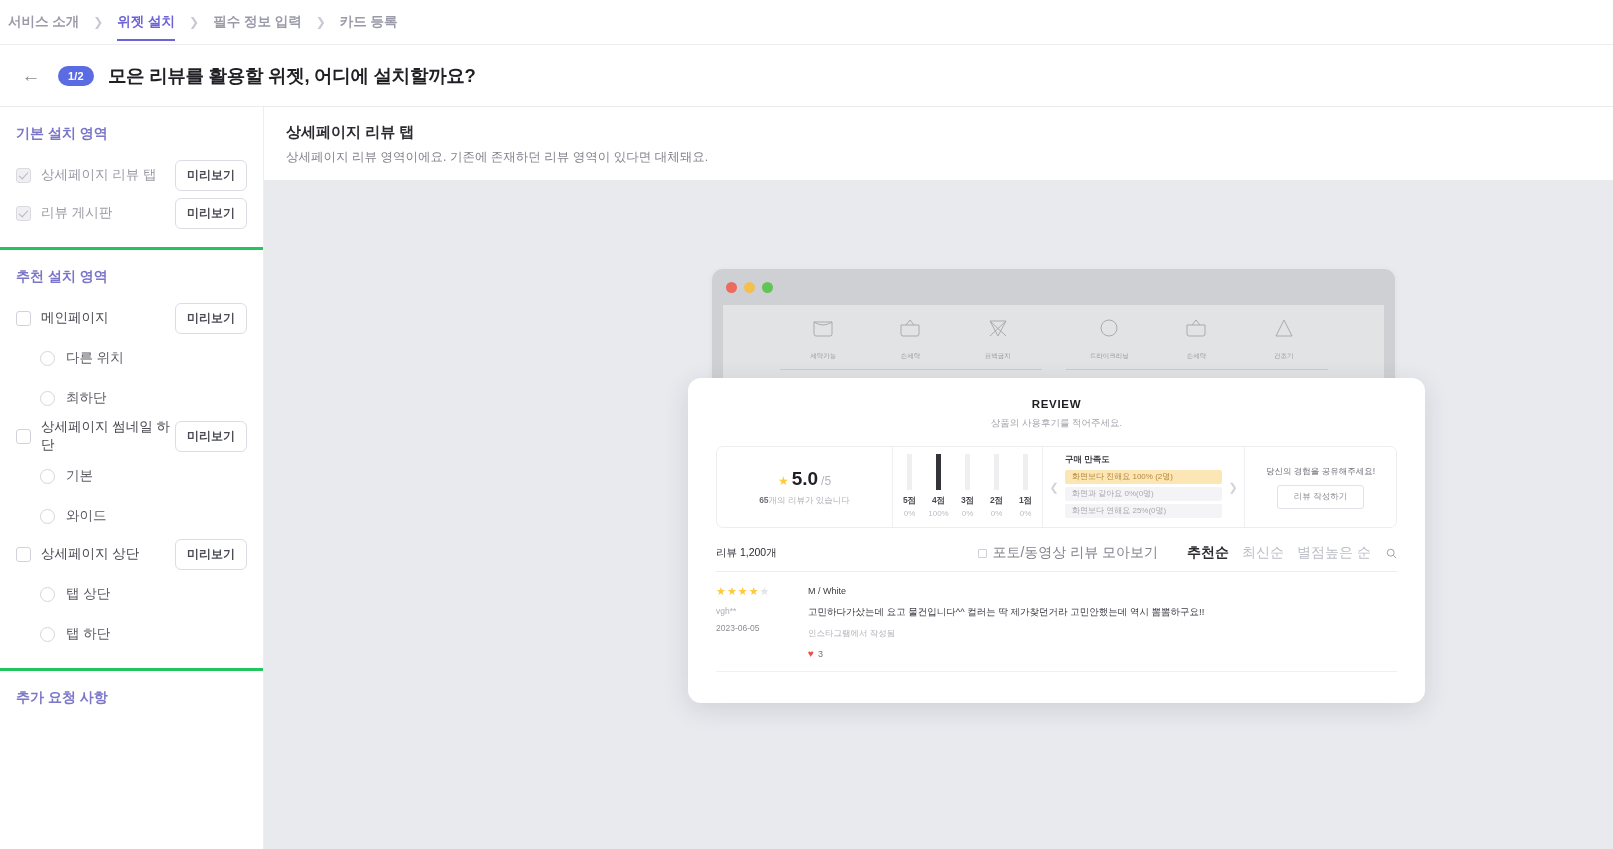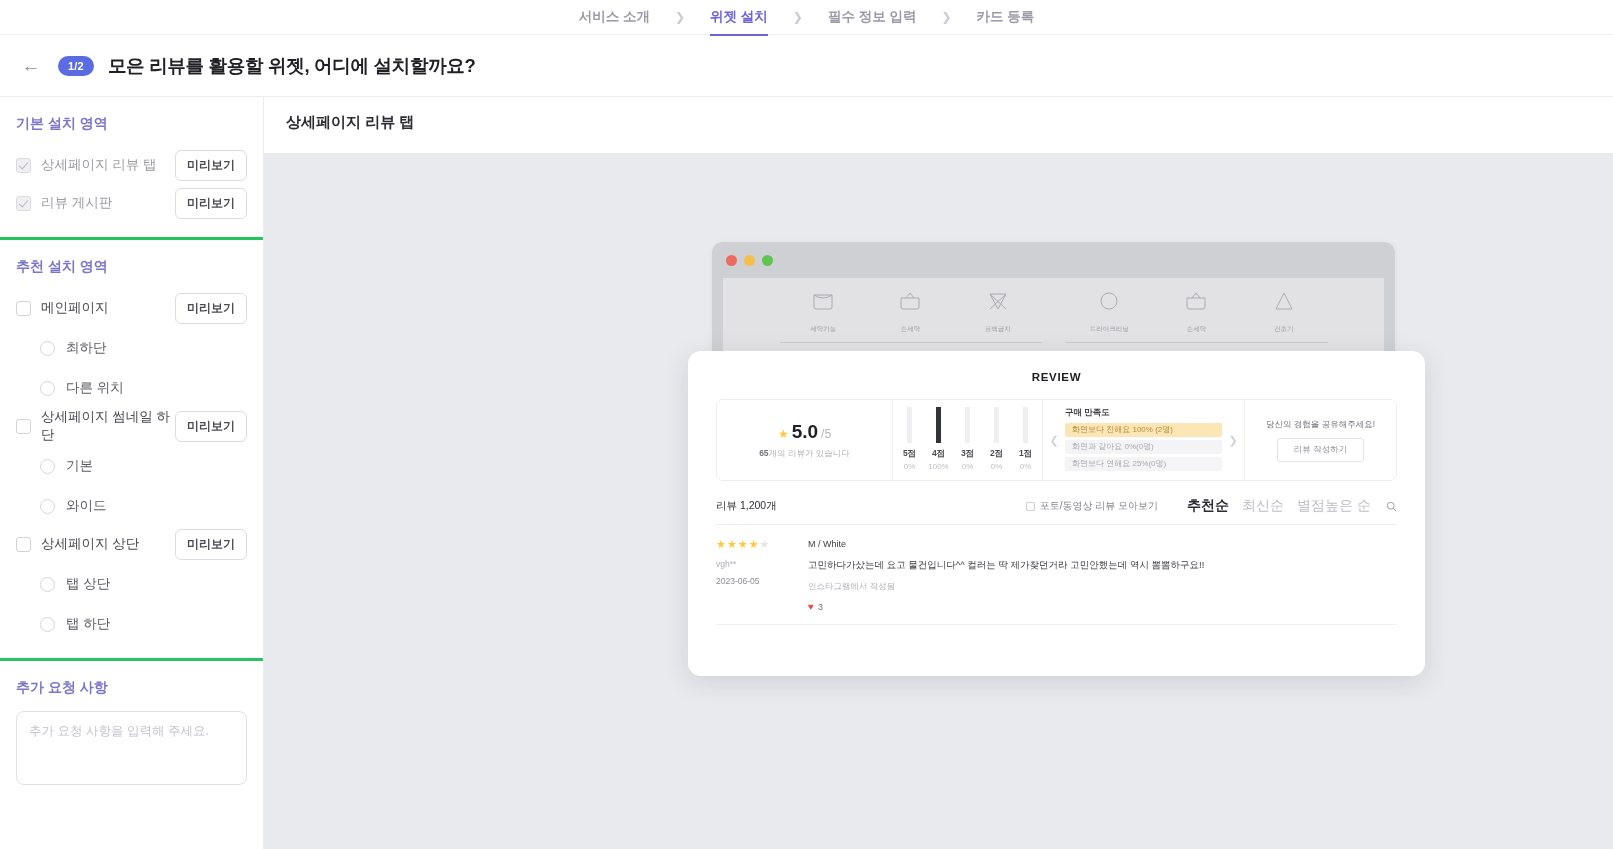--- a/index.html
+++ b/index.html
@@ -5,22 +5,22 @@
   * { box-sizing: border-box; margin: 0; padding: 0; }
   html, body {
     width: 1613px; height: 849px;
     font-family: "Liberation Sans", "DejaVu Sans", sans-serif;
     background: #ffffff; color: #2b2b2b; overflow: hidden;
   }
   .app { position: relative; width: 1613px; height: 849px; }
 
   
   .breadcrumb-bar {
-    height: 35px; border-bottom: 1px solid #ececf1;
-    display: flex; align-items: center; justify-content: center; gap: 15px;
+    height: 45px; border-bottom: 1px solid #ececf1;
+    display: flex; align-items: center; justify-content: flex-start; gap: 4px;
     position: relative;
   }
   .crumb {
     font-size: 13.5px; font-weight: 700; color: #9a9aa8;
     padding: 0 8px; position: relative; white-space: nowrap;
   }
   .crumb.active { color: #6c63d6; }
   .crumb.active::after {
     content: ""; position: absolute; left: 8px; right: 8px; bottom: -10px;
     height: 2.5px; background: #6c63d6;
@@ -176,21 +176,21 @@
     padding: 5px 16px; background: #fff; cursor: pointer;
   }
 
   .rv-toolbar {
     display: flex; align-items: center; margin-top: 16px;
     padding-bottom: 9px; border-bottom: 1px solid #ededf0;
   }
   .rv-count { font-size: 10.5px; font-weight: 400; color: #2b2b32; flex: 1; }
   .tb-check { display: flex; align-items: center; gap: 5px; margin-right: 16px; }
   .tb-check .box { width: 9px; height: 9px; border: 1px solid #cfcfd8; border-radius: 1px; }
-  .tb-check span { font-size: 10px; color: #83838d; }
+  .tb-check span { font-size: 14px; color: #83838d; }
   .sort-item { font-size: 14px; color: #bdbdc6; margin-left: 13px; cursor: pointer; }
   .sort-item.active { color: #2b2b32; font-weight: 700; }
   .tb-search { margin-left: 15px; color: #9a9aa4; display: flex; align-items: center; cursor: pointer; }
 
   .rv-item { display: flex; padding: 14px 0 12px 0; border-bottom: 1px solid #f0f0f3; }
   .rv-meta { width: 88px; flex: 0 0 88px; }
   .rv-stars { font-size: 11px; letter-spacing: 1px; color: #ffc93c; line-height: 1; }
   .rv-stars .off { color: #e4e4e9; }
   .rv-user { font-size: 8.5px; color: #aeaeb6; margin-top: 9px; }
   .rv-date { font-size: 8.5px; color: #8b8b94; margin-top: 7px; }
@@ -245,25 +245,25 @@
       <div class="section">
         <div class="section-title">추천 설치 영역</div>
 
         <div class="opt-row">
           <span class="cb"></span>
           <span class="opt-label">메인페이지</span>
           <button class="preview-btn">미리보기</button>
         </div>
         <div class="radio-row">
           <span class="rb"></span>
+          <span class="radio-label">다른 위치</span>
+        </div>
+        <div class="radio-row">
+          <span class="rb"></span>
           <span class="radio-label">최하단</span>
-        </div>
-        <div class="radio-row">
-          <span class="rb"></span>
-          <span class="radio-label">다른 위치</span>
         </div>
 
         <div class="opt-row">
           <span class="cb"></span>
           <span class="opt-label">상세페이지 썸네일 하단</span>
           <button class="preview-btn">미리보기</button>
         </div>
         <div class="radio-row">
           <span class="rb"></span>
           <span class="radio-label">기본</span>
@@ -283,27 +283,27 @@
           <span class="radio-label">탭 상단</span>
         </div>
         <div class="radio-row">
           <span class="rb"></span>
           <span class="radio-label">탭 하단</span>
         </div>
       </div>
 
       <div class="section">
         <div class="section-title">추가 요청 사항</div>
-        <textarea class="req-textarea" placeholder="추가 요청 사항을 입력해 주세요." style=""></textarea>
       </div>
     </aside>
 
     <main class="main">
       <div class="main-head">
         <h2>상세페이지 리뷰 탭</h2>
+        <p>상세페이지 리뷰 영역이에요. 기존에 존재하던 리뷰 영역이 있다면 대체돼요.</p>
       </div>
 
       <div class="stage">
 
         <div class="browser-mock">
           <div class="browser-bar">
             <span class="dot r"></span>
             <span class="dot y"></span>
             <span class="dot g"></span>
           </div>
@@ -367,20 +367,21 @@
                 <div class="t2">Hand washing only / Dry cleaning</div>
                 <div class="t3">이염이 쉽게 오염되는 소재의 특성상 다른 세탁물과 분리하여 단독으로 세탁하는 것이 좋습니다. 염색이 잘 나는 소재로 장시간 물에 담가 둘 경우 변색이 있으므로 세탁 전 반드시 확인하신 후 세탁해 주세요. 건조기는 각 사항을 피하고, 그늘에 널어 주세요.</div>
               </div>
             </div>
 
           </div>
         </div>
 
         <div class="review-card">
           <div class="rv-title">REVIEW</div>
+          <div class="rv-sub">상품의 사용후기를 적어주세요.</div>
 
           <div class="rv-summary">
 
             <div class="sum-score">
               <div class="score-line">
                 <span class="score-star">★</span>
                 <span class="score-num">5.0</span>
                 <span class="score-den">/5</span>
               </div>
               <div class="score-cnt">

